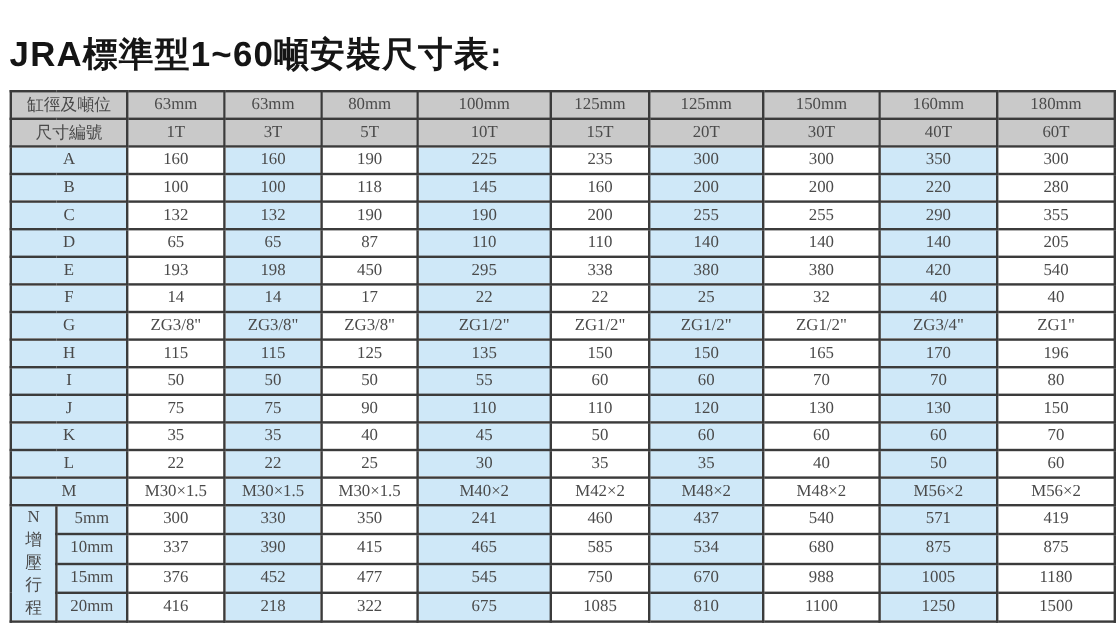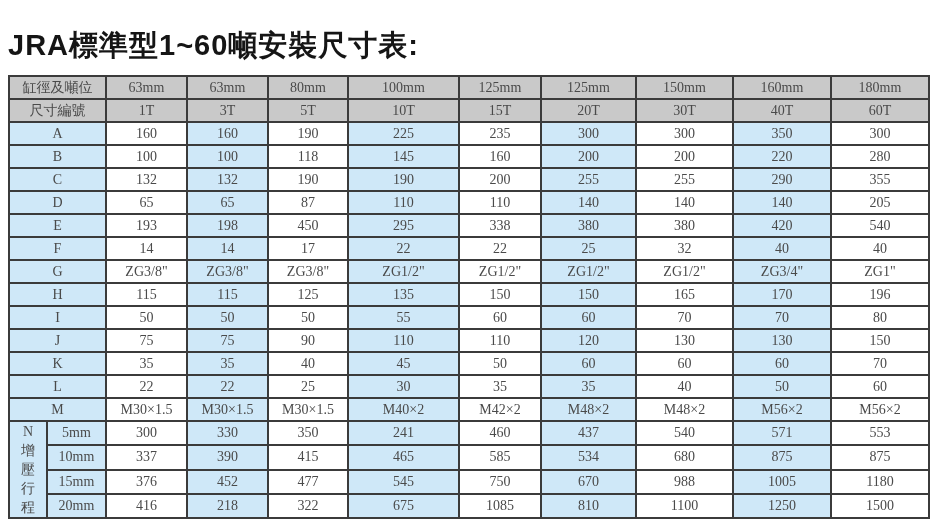--- a/index.html
+++ b/index.html
@@ -264,21 +264,21 @@
         </td>
         <td class="c-blue">5mm</td>
         <td class="c-white">300</td>
         <td class="c-blue">330</td>
         <td class="c-white">350</td>
         <td class="c-blue">241</td>
         <td class="c-white">460</td>
         <td class="c-blue">437</td>
         <td class="c-white">540</td>
         <td class="c-blue">571</td>
-        <td class="c-white">553</td>
+        <td class="c-white">419</td>
       </tr>
       <tr>
         <td class="c-blue">10mm</td>
         <td class="c-white">337</td>
         <td class="c-blue">390</td>
         <td class="c-white">415</td>
         <td class="c-blue">465</td>
         <td class="c-white">585</td>
         <td class="c-blue">534</td>
         <td class="c-white">680</td>

